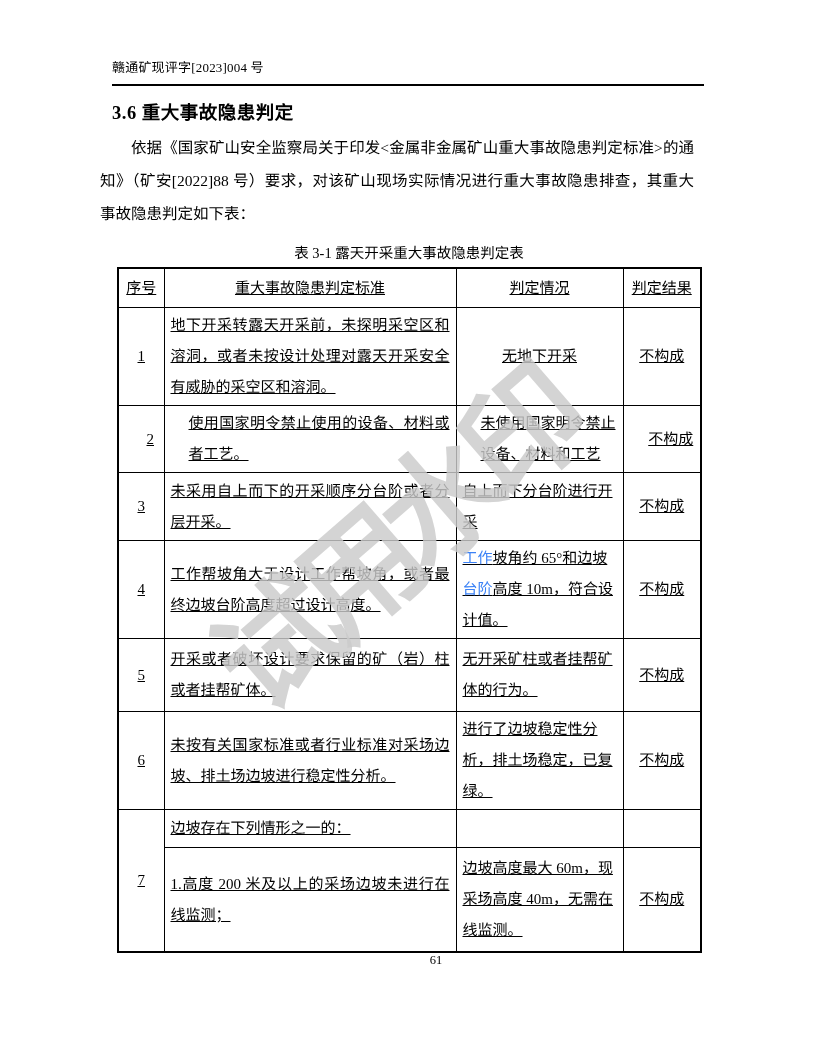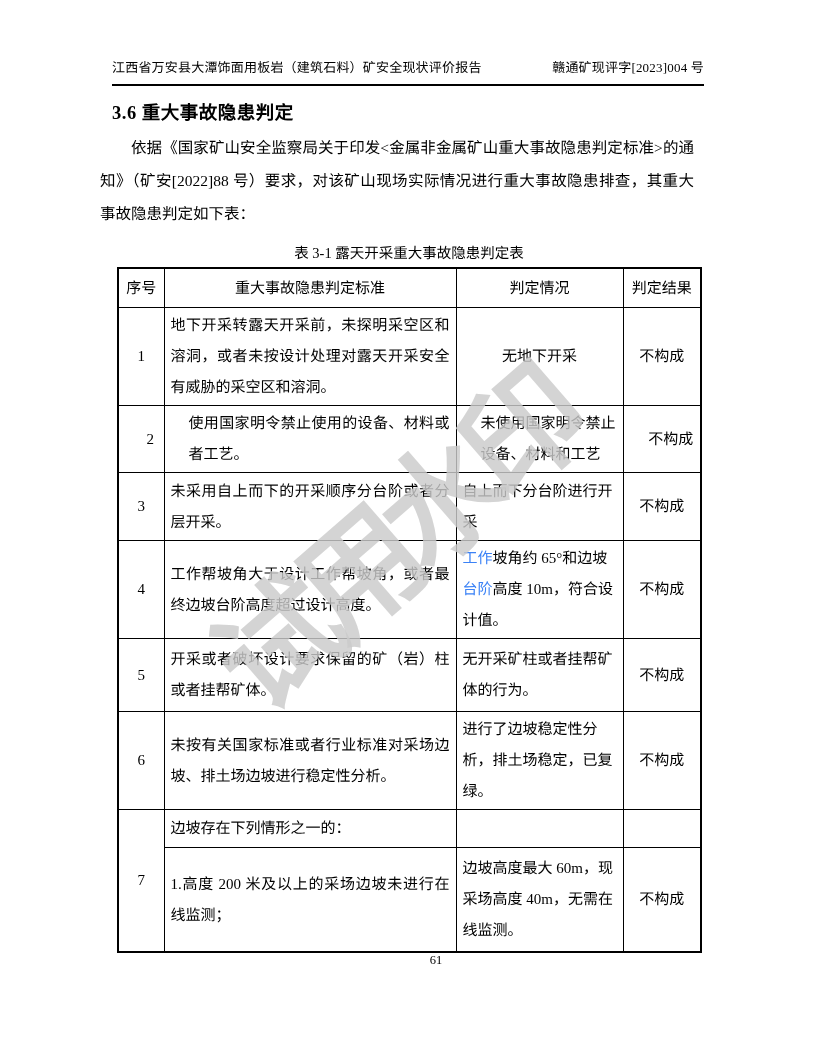--- a/index.html
+++ b/index.html
@@ -28,20 +28,21 @@
   }
 
   
   .tbl-caption{left:112px;width:594px;top:241px;text-align:center;font-size:14.5px;}
 
   
   table.judge{
     position:absolute;left:117px;top:267px;
     border-collapse:collapse;table-layout:fixed;width:583px;
     font-size:15px;
+    text-decoration:underline;
   }
   table.judge td,table.judge th{
     border:1px solid #000;
     font-weight:normal;
     padding:2px 6px;
     vertical-align:middle;
     line-height:31px;
     overflow:hidden;
   }
   table.judge{border:2px solid #000;}
@@ -73,21 +74,20 @@
     pointer-events:none;z-index:6;text-align:center;line-height:150px;
   }
 
   
   .page-num{left:0;width:816px;top:953px;text-align:center;font-size:12.5px;margin-left:28px;}
 </style>
 </head>
 <body>
 
 <div class="abs doc-header">
-  <span>江西省万安县大潭饰面用板岩（建筑石料）矿安全现状评价报告</span>
   <span>赣通矿现评字[2023]004 号</span>
 </div>
 
 <div class="abs sec-title">3.6 重大事故隐患判定</div>
 
 <div class="abs para">依据《国家矿山安全监察局关于印发&lt;金属非金属矿山重大事故隐患判定标准&gt;的通知》（矿安[2022]88 号）要求，对该矿山现场实际情况进行重大事故隐患排查，其重大事故隐患判定如下表：</div>
 
 <div class="abs tbl-caption">表 3-1 露天开采重大事故隐患判定表</div>
 
 <table class="judge">

